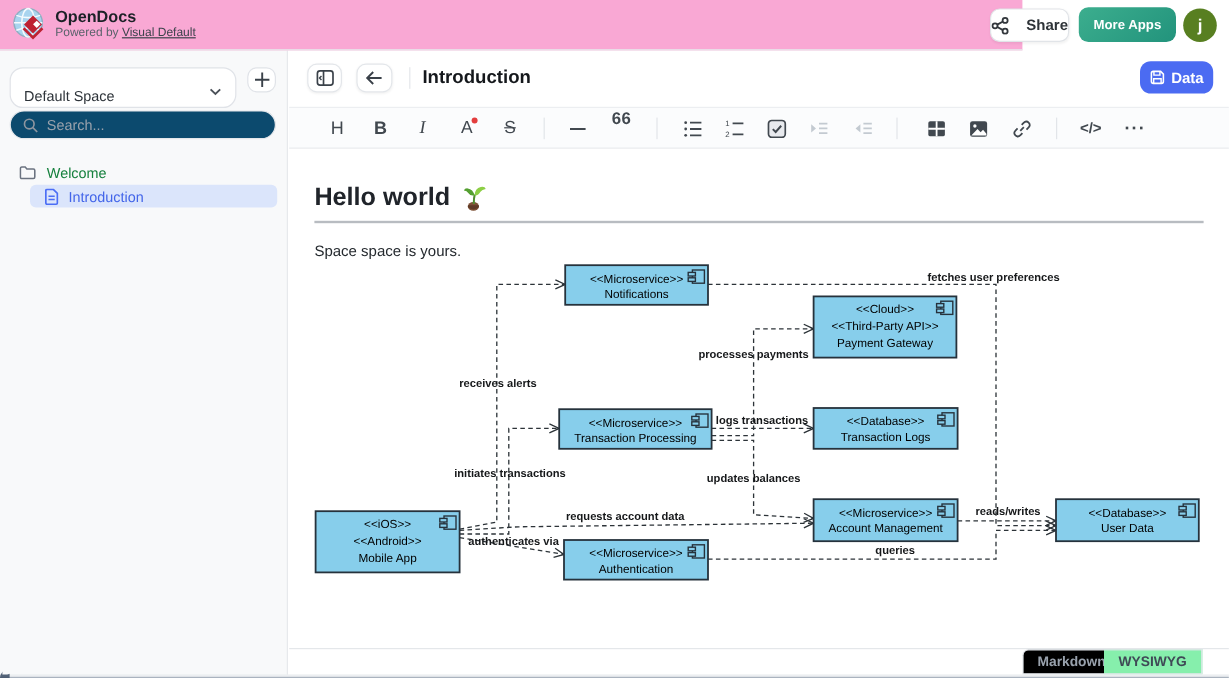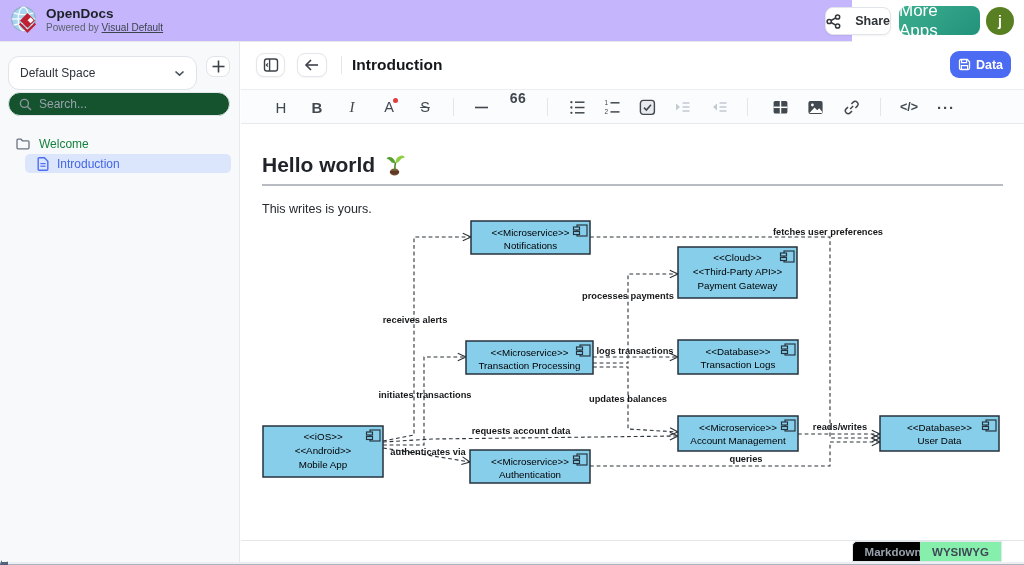--- a/index.html
+++ b/index.html
@@ -1,21 +1,21 @@
 <!DOCTYPE html>
 <html><head><meta charset="utf-8">
 <style>
 *{margin:0;padding:0;box-sizing:border-box}
 html,body{width:1024px;height:565px;overflow:hidden;background:#fff;
  font-family:"Liberation Sans",sans-serif;-webkit-font-smoothing:antialiased}
 .abs{position:absolute}
 </style></head>
 <body>
 
-<div class="abs" style="left:0;top:0;width:852px;height:42px;background:#c4b5fd;border-bottom:1px solid #e7e9ec;z-index:5">
+<div class="abs" style="left:0;top:0;width:852px;height:42px;background:#f9a8d4;border-bottom:1px solid #e7e9ec;z-index:5">
   <div class="abs" style="left:8px;top:4px"><svg width="34" height="34" viewBox="0 0 34 34">
         <circle cx="15.5" cy="15" r="11.8" fill="#a9d4ef" stroke="#8fafc2" stroke-width="1.2"></circle>
         <g fill="none" stroke="#f4fafe" stroke-width="1.3">
           <ellipse cx="15.5" cy="15" rx="5.4" ry="11.8"></ellipse>
           <line x1="3.7" y1="15" x2="27.3" y2="15"></line>
           <path d="M5.6 8.8 Q15.5 12.6 25.4 8.8"></path>
           <path d="M5.6 21.2 Q15.5 17.4 25.4 21.2"></path>
         </g>
         <g transform="translate(19.5,16.5) rotate(45)">
           <rect x="-5.3" y="-5.3" width="10.6" height="10.6" fill="#be2132"></rect>
@@ -31,41 +31,41 @@
           <circle cx="11.6" cy="3" r="2.1"></circle>
           <circle cx="3.2" cy="7.5" r="2.1"></circle>
           <circle cx="11.6" cy="12" r="2.1"></circle>
           <line x1="5.1" y1="6.5" x2="9.8" y2="3.9"></line>
           <line x1="5.1" y1="8.5" x2="9.8" y2="11.1"></line>
         </g>
       </svg>
       <span style="font-size:12.5px;font-weight:bold;color:#2e3338">Share</span>
   </div>
   <div class="abs" style="left:899px;top:6px;width:81px;height:29px;background:linear-gradient(140deg,#3cae8e 0%,#22937c 100%);border-radius:8px;display:flex;align-items:center;justify-content:center">
-    <span style="font-size:17px;font-weight:normal;color:#fff">More Apps</span>
+    <span style="font-size:11px;font-weight:bold;color:#fff">More Apps</span>
   </div>
   <div class="abs" style="left:986px;top:7px;width:28px;height:28px;border-radius:50%;background:#587f21;display:flex;align-items:center;justify-content:center">
     <span style="font-size:14px;font-weight:bold;color:#fff">j</span>
   </div>
 </div>
 
 <div class="abs" style="left:0;top:42px;width:240px;height:523px;background:#f8f9fa;border-right:1px solid #e7e9ec">
-  <div class="abs" style="left:8px;top:14px;width:189px;height:21px;background:#fff;border:1px solid #e0e3e8;border-radius:11px;display:flex;align-items:center;padding:16px 11px;justify-content:space-between">
+  <div class="abs" style="left:8px;top:14px;width:189px;height:21px;background:#fff;border:1px solid #e0e3e8;border-radius:11px;display:flex;align-items:flex-start;padding:16px 11px;justify-content:space-between">
     <span style="font-size:12px;color:#2d3339">Default Space</span>
       <svg width="11" height="7" viewBox="0 0 11 7">
         <path d="M1.5 1.5 L5.5 5.2 L9.5 1.5" fill="none" stroke="#4a5058" stroke-width="1.6"></path>
       </svg>
   </div>
   <div class="abs" style="left:206px;top:14px;width:24px;height:21px;background:#fff;border:1px solid #e0e3e8;border-radius:8px;display:flex;align-items:center;justify-content:center">
       <svg width="15" height="15" viewBox="0 0 15 15">
         <line x1="7.5" y1="1.5" x2="7.5" y2="13.5" stroke="#3a4149" stroke-width="1.6"></line>
         <line x1="1.5" y1="7.5" x2="13.5" y2="7.5" stroke="#3a4149" stroke-width="1.6"></line>
       </svg>
     </div>
-  <div class="abs" style="left:8px;top:50px;width:222px;height:24px;background:#14532d;border:1px solid #e3e6ea;border-radius:12px;display:flex;align-items:center;padding:0 10px;gap:7px">
+  <div class="abs" style="left:8px;top:50px;width:222px;height:24px;background:#0c4a6e;border:1px solid #e3e6ea;border-radius:12px;display:flex;align-items:center;padding:0 10px;gap:7px">
     <svg width="13" height="13" viewBox="0 0 13 13">
         <circle cx="5.4" cy="5.4" r="4" fill="none" stroke="#8d959f" stroke-width="1.4"></circle>
         <line x1="8.4" y1="8.4" x2="12" y2="12" stroke="#8d959f" stroke-width="1.4"></line>
       </svg>
       <span style="font-size:12px;color:#9aa2ac">Search...</span>
   </div>
   <div class="abs" style="left:16px;top:95px;display:flex;align-items:center;gap:9px">
     <svg width="14" height="12" viewBox="0 0 14 12">
         <path d="M1 2.5 Q1 1.2 2.2 1.2 L5 1.2 L6.4 2.8 L11.8 2.8 Q13 2.8 13 4 L13 9.6 Q13 10.8 11.8 10.8 L2.2 10.8 Q1 10.8 1 9.6 Z" fill="none" stroke="#6b7380" stroke-width="1.3"></path>
       </svg>
@@ -210,21 +210,21 @@
 
 <div class="abs" style="left:241px;top:124px;width:783px;height:416px;background:#fff"></div>
 <div class="abs" style="left:262px;top:153px;font-size:21px;font-weight:bold;color:#20242a;display:flex;align-items:center;gap:10px">Hello world <svg width="23" height="23" viewBox="0 0 23 23">
       <ellipse cx="9.5" cy="18" rx="4.6" ry="3.6" fill="#7d5035"></ellipse>
       <path d="M4.9 18.8 Q9.5 22.4 14.1 18.8 L14.1 17 L4.9 17 Z" fill="#5f3a26"></path>
       <path d="M9.8 16 Q9.8 11 10.6 8.2" stroke="#4e8c2f" stroke-width="1.7" fill="none"></path>
       <path d="M10.4 8.8 Q9.2 3.6 4.8 3 Q2.2 2.7 1.6 4.8 Q4.2 5.2 5.2 6.8 Q7 9.6 10.4 8.8 Z" fill="#55a032"></path>
       <path d="M10.4 8.8 Q10.8 3 15.6 1.8 Q19 1 19.8 3.4 Q16.6 3.9 15.4 5.8 Q13.4 9.4 10.4 8.8 Z" fill="#8dcf45"></path>
     </svg></div>
 <div class="abs" style="left:262px;top:184px;width:741px;height:2px;background:#b8bcc1"></div>
-<div class="abs" style="left:262px;top:202px;font-size:12.5px;color:#24292e">This writes is yours.</div>
+<div class="abs" style="left:262px;top:202px;font-size:12.5px;color:#24292e">Space space is yours.</div>
 <svg width="748" height="270" viewBox="0 0 748 270" style="position:absolute;left:260px;top:218px;font-family:'Liberation Sans',sans-serif">
     <path d="M123,223 L154,217 L154,19 L211,19" fill="none" stroke="#2c3338" stroke-width="1.1" stroke-dasharray="3.8,2.8"></path>
     <path d="M202.8,22.8 L211.0,19.0 L202.8,15.2" fill="none" stroke="#2c3338" stroke-width="1.1"></path>
     <path d="M123,227 L164,227 L164,139 L206,139" fill="none" stroke="#2c3338" stroke-width="1.1" stroke-dasharray="3.8,2.8"></path>
     <path d="M197.8,142.8 L206.0,139.0 L197.8,135.2" fill="none" stroke="#2c3338" stroke-width="1.1"></path>
     <path d="M123,224 L172,221 L418,218" fill="none" stroke="#2c3338" stroke-width="1.1" stroke-dasharray="3.8,2.8"></path>
     <path d="M409.9,221.9 L418.0,218.0 L409.8,214.3" fill="none" stroke="#2c3338" stroke-width="1.1"></path>
     <path d="M123,230 L142,233 L210,244" fill="none" stroke="#2c3338" stroke-width="1.1" stroke-dasharray="3.8,2.8"></path>
     <path d="M201.3,246.5 L210.0,244.0 L202.6,238.9" fill="none" stroke="#2c3338" stroke-width="1.1"></path>
     <path d="M333,139 L418,139" fill="none" stroke="#2c3338" stroke-width="1.1" stroke-dasharray="3.8,2.8"></path>

